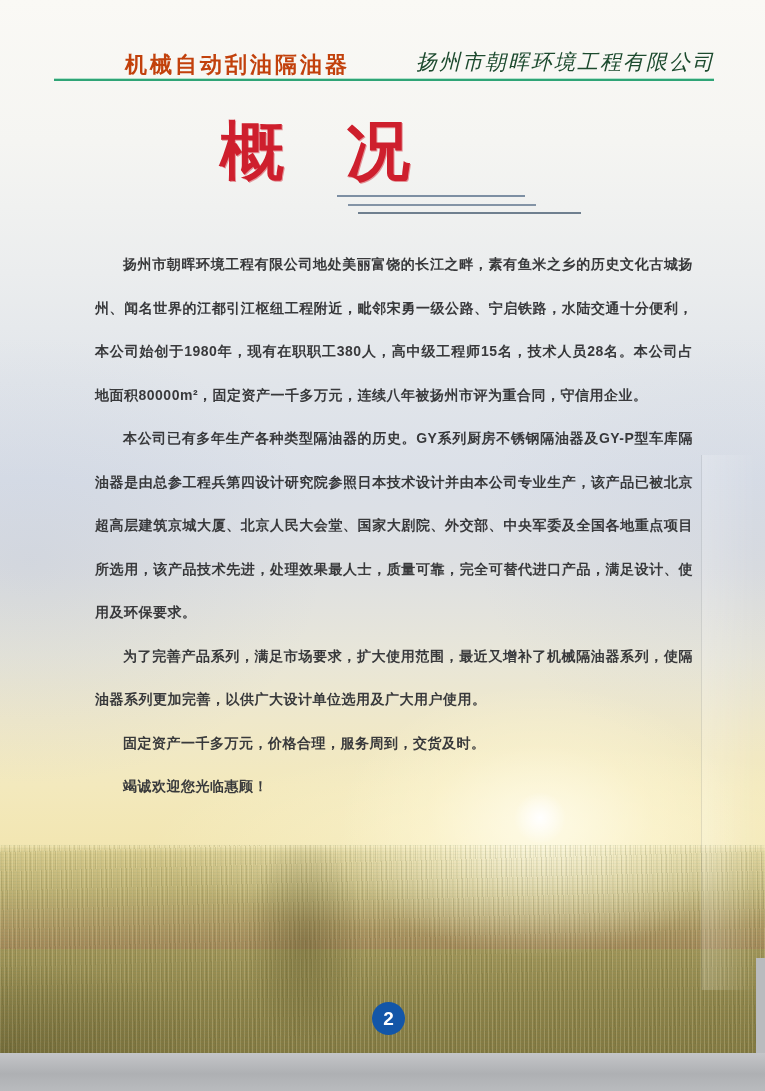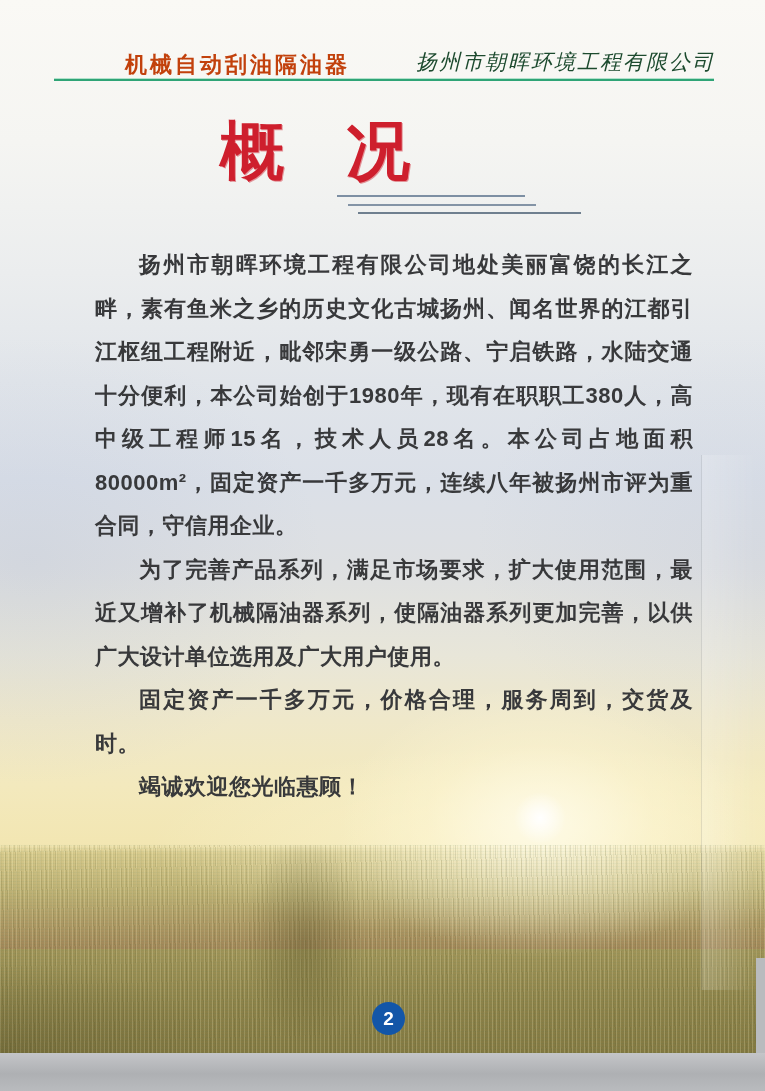--- a/index.html
+++ b/index.html
@@ -76,21 +76,21 @@
     text-shadow:1px 1px 0 rgba(206,31,45,0.45);
   }
   .title-underline { position:absolute; height:2px; background:#7d8fa3; }
   .title-underline.u1 { left:337px; top:195px; width:188px; }
   .title-underline.u2 { left:348px; top:204px; width:188px; background:#8494a6; }
   .title-underline.u3 { left:358px; top:212px; width:223px; background:#6f7f8f; }
 
   
   .content {
     position:absolute; left:95px; top:243px; width:598px;
-    font-size:22px; line-height:43.5px; color:#38393b;
+    font-size:14px; line-height:43.5px; color:#38393b;
     font-weight:600; text-align:justify; letter-spacing:0.5px;
   }
   .content p { text-indent:2em; margin:0; }
 
   
   .page-circle {
     position:absolute; left:372px; top:1002px; width:33px; height:33px;
     border-radius:50%; background:#1356a8;
     display:flex; align-items:center; justify-content:center;
     color:#ffffff; font-size:19px; font-weight:bold;
@@ -111,20 +111,21 @@
   <div class="header-right">扬州市朝晖环境工程有限公司</div>
   <div class="header-rule"></div>
 
   <div class="overview-title">概 况</div>
   <div class="title-underline u1"></div>
   <div class="title-underline u2"></div>
   <div class="title-underline u3"></div>
 
   <div class="content">
     <p>扬州市朝晖环境工程有限公司地处美丽富饶的长江之畔，素有鱼米之乡的历史文化古城扬州、闻名世界的江都引江枢纽工程附近，毗邻宋勇一级公路、宁启铁路，水陆交通十分便利，本公司始创于1980年，现有在职职工380人，高中级工程师15名，技术人员28名。本公司占地面积80000m²，固定资产一千多万元，连续八年被扬州市评为重合同，守信用企业。</p>
+    <p>本公司已有多年生产各种类型隔油器的历史。GY系列厨房不锈钢隔油器及GY-P型车库隔油器是由总参工程兵第四设计研究院参照日本技术设计并由本公司专业生产，该产品已被北京超高层建筑京城大厦、北京人民大会堂、国家大剧院、外交部、中央军委及全国各地重点项目所选用，该产品技术先进，处理效果最人士，质量可靠，完全可替代进口产品，满足设计、使用及环保要求。</p>
     <p>为了完善产品系列，满足市场要求，扩大使用范围，最近又增补了机械隔油器系列，使隔油器系列更加完善，以供广大设计单位选用及广大用户使用。</p>
     <p>固定资产一千多万元，价格合理，服务周到，交货及时。</p>
     <p>竭诚欢迎您光临惠顾！</p>
   </div>
 
   <div class="page-circle">
     <span>2</span>
   </div>
 
 </div>

